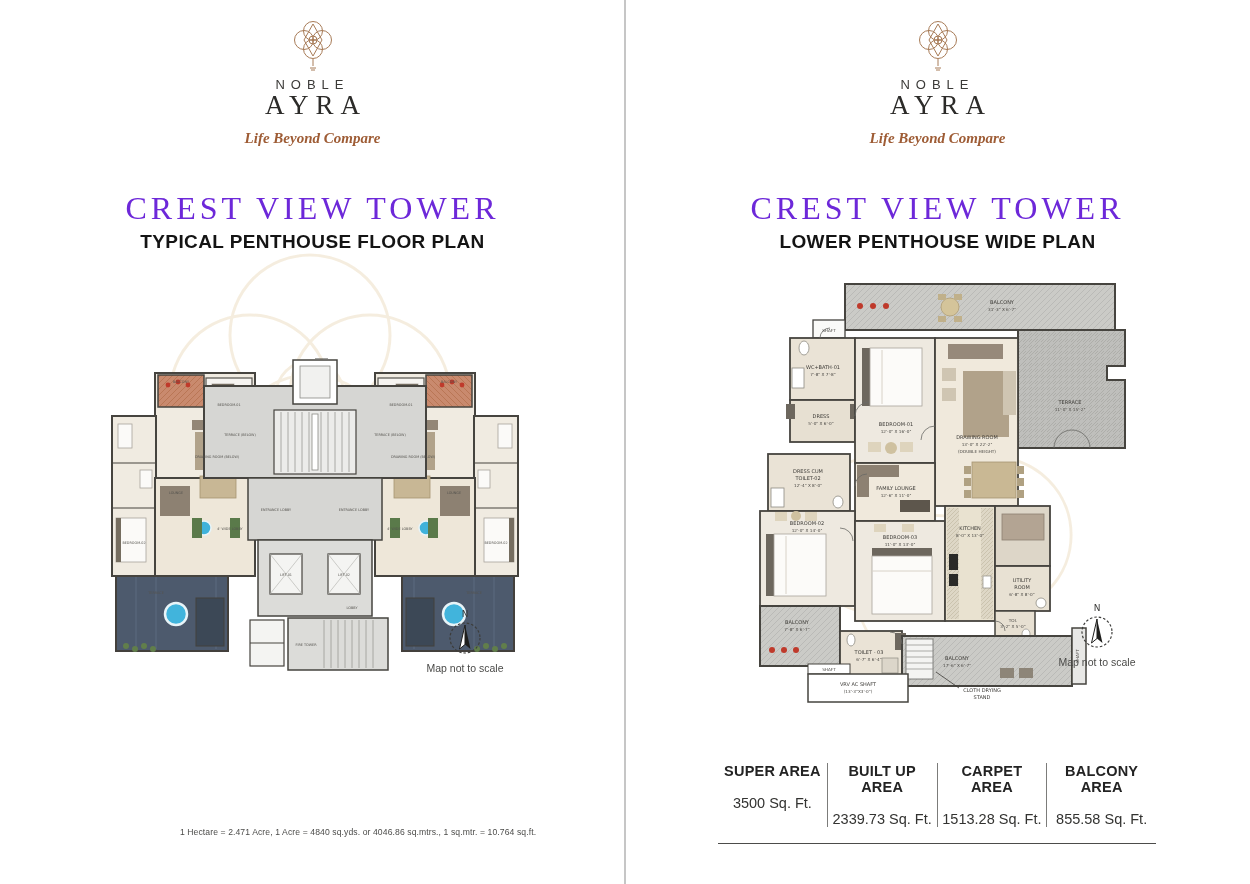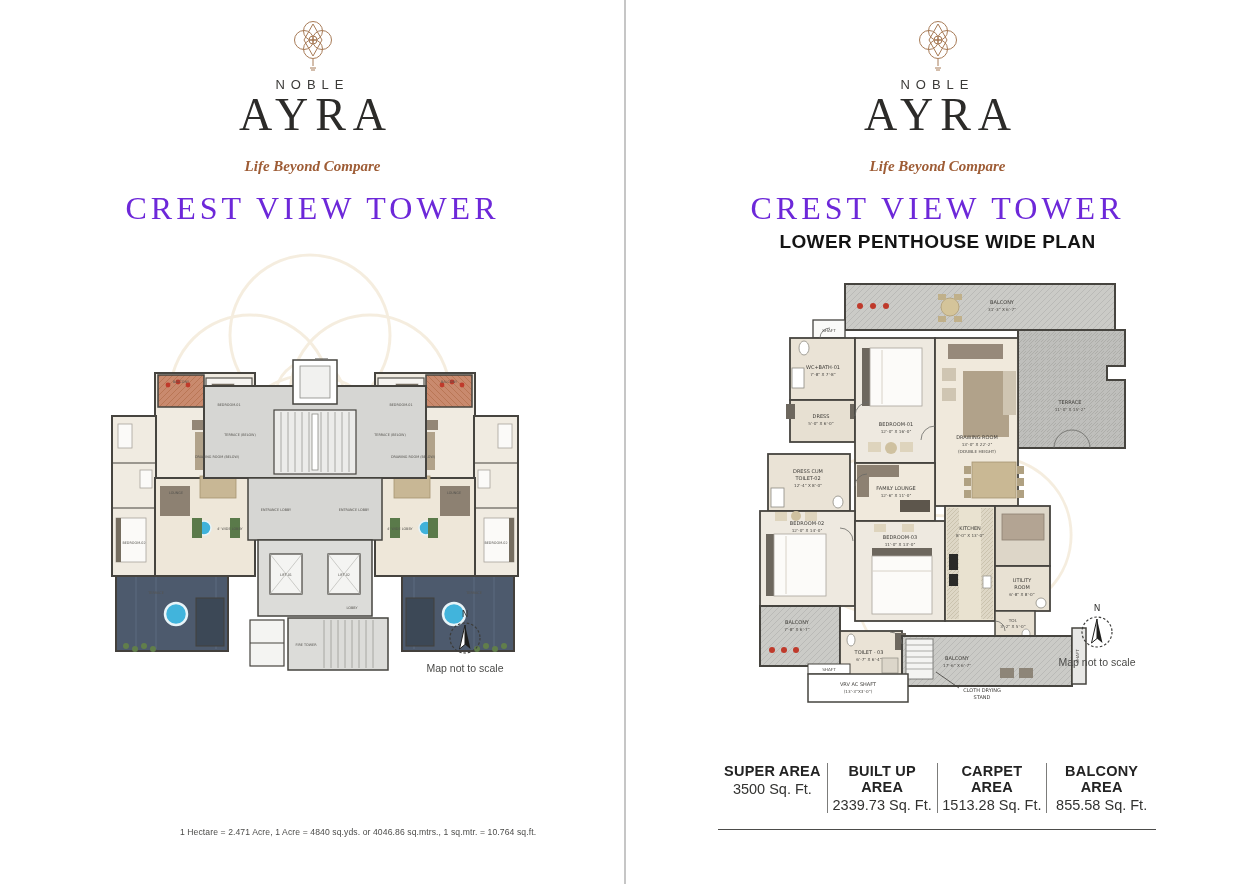--- a/index.html
+++ b/index.html
@@ -8,22 +8,22 @@
     background:#ffffff;font-family:"Liberation Sans",sans-serif;
   }
   .page{position:absolute;top:0;width:625px;height:884px;}
   .page-left{left:0;} .page-right{left:625px;}
   .gutter{position:absolute;left:624px;top:0;width:1.5px;height:884px;background:#c6c6c6;}
 
   
   .brand{position:absolute;top:16px;left:0;width:100%;text-align:center;}
   .brand svg{display:block;margin:0 auto;}
   .brand-noble{font-size:13px;letter-spacing:6px;color:#3b3a38;margin-top:3px;padding-left:0;}
-  .brand-ayra{font-family:"Liberation Serif",serif;font-size:46px;letter-spacing:7px;color:#2c2b29;line-height:1.02;padding-left:7px;}
-  .brand-tag{font-family:"Liberation Serif",serif;font-style:italic;font-weight:bold;font-size:15px;color:#9e5c35;margin-top:19px;}
+  .brand-ayra{font-family:"Liberation Serif",serif;font-size:27px;letter-spacing:7px;color:#2c2b29;line-height:1.02;padding-left:7px;}
+  .brand-tag{font-family:"Liberation Serif",serif;font-style:italic;font-weight:bold;font-size:15px;color:#9e5c35;margin-top:10px;}
 
   .page-title{position:absolute;top:190px;left:0;width:100%;text-align:center;
     font-family:"Liberation Serif",serif;font-size:32px;letter-spacing:4px;color:#6d28d9;}
   .page-subtitle{position:absolute;top:231px;left:0;width:100%;text-align:center;
     font-weight:bold;font-size:19px;letter-spacing:0.4px;color:#141414;}
 
   .watermark{position:absolute;opacity:0.85;}
 
   .plan{position:absolute;}
   .plan-left-pos{left:100px;top:358px;width:430px;height:322px;}
@@ -33,21 +33,21 @@
   .compass-left{left:410px;top:608px;}
   .compass-right{left:1042px;top:602px;}
   .compass svg{display:block;margin:0 auto;}
   .map-note{font-size:10.5px;color:#4a4a48;margin-top:2px;}
 
   .area-table{position:absolute;left:718px;top:763px;width:438px;}
   .area-cells{display:flex;border-bottom:1.5px solid #4c4c4a;padding-bottom:16px;}
   .area-cell{flex:1;text-align:center;padding:0 4px;}
   .area-cell + .area-cell{border-left:1px solid #7c7c7a;}
   .area-label{font-weight:bold;font-size:14.5px;color:#232323;letter-spacing:0.2px;}
-  .area-value{font-size:14.5px;color:#333331;margin-top:2px;}
+  .area-value{font-size:14.5px;color:#333331;margin-top:16px;}
 
   .footnote{position:absolute;left:0;top:827px;width:716px;text-align:center;
     font-size:8.6px;color:#4c4c4a;letter-spacing:0.1px;}
 
   text{font-family:"DejaVu Sans",sans-serif;}
   .rl{font-size:5px;fill:#3d3b37;}
   .rl2{font-size:4.2px;fill:#4a4844;}
   .ll{font-size:3.4px;fill:#55534e;}
 </style>
 </head>
@@ -88,20 +88,21 @@
         <line x1="22" y1="52" x2="28" y2="52"></line>
           <line x1="23" y1="54" x2="27" y2="54"></line>
       </g>
     </svg>
     <div class="brand-noble">NOBLE</div>
     <div class="brand-ayra">AYRA</div>
     <div class="brand-tag">Life Beyond Compare</div>
   </div>
 
   <div class="page-title">CREST VIEW TOWER</div>
+  <div class="page-subtitle">TYPICAL PENTHOUSE FLOOR PLAN</div>
 
   <svg class="plan plan-left-pos" viewBox="0 0 430 322">
     <defs>
       <pattern id="lp-hr" width="6" height="6" patternUnits="userSpaceOnUse">
         <rect width="6" height="6" fill="#c98a6e"></rect>
           <path d="M0,6 L6,0" stroke="#b5714f" stroke-width="0.8"></path>
       </pattern>
       <pattern id="lp-hb" width="6" height="6" patternUnits="userSpaceOnUse">
         <rect width="6" height="6" fill="#cdcdc9"></rect>
           <path d="M0,6 L6,0" stroke="#b9b9b5" stroke-width="0.8"></path>

